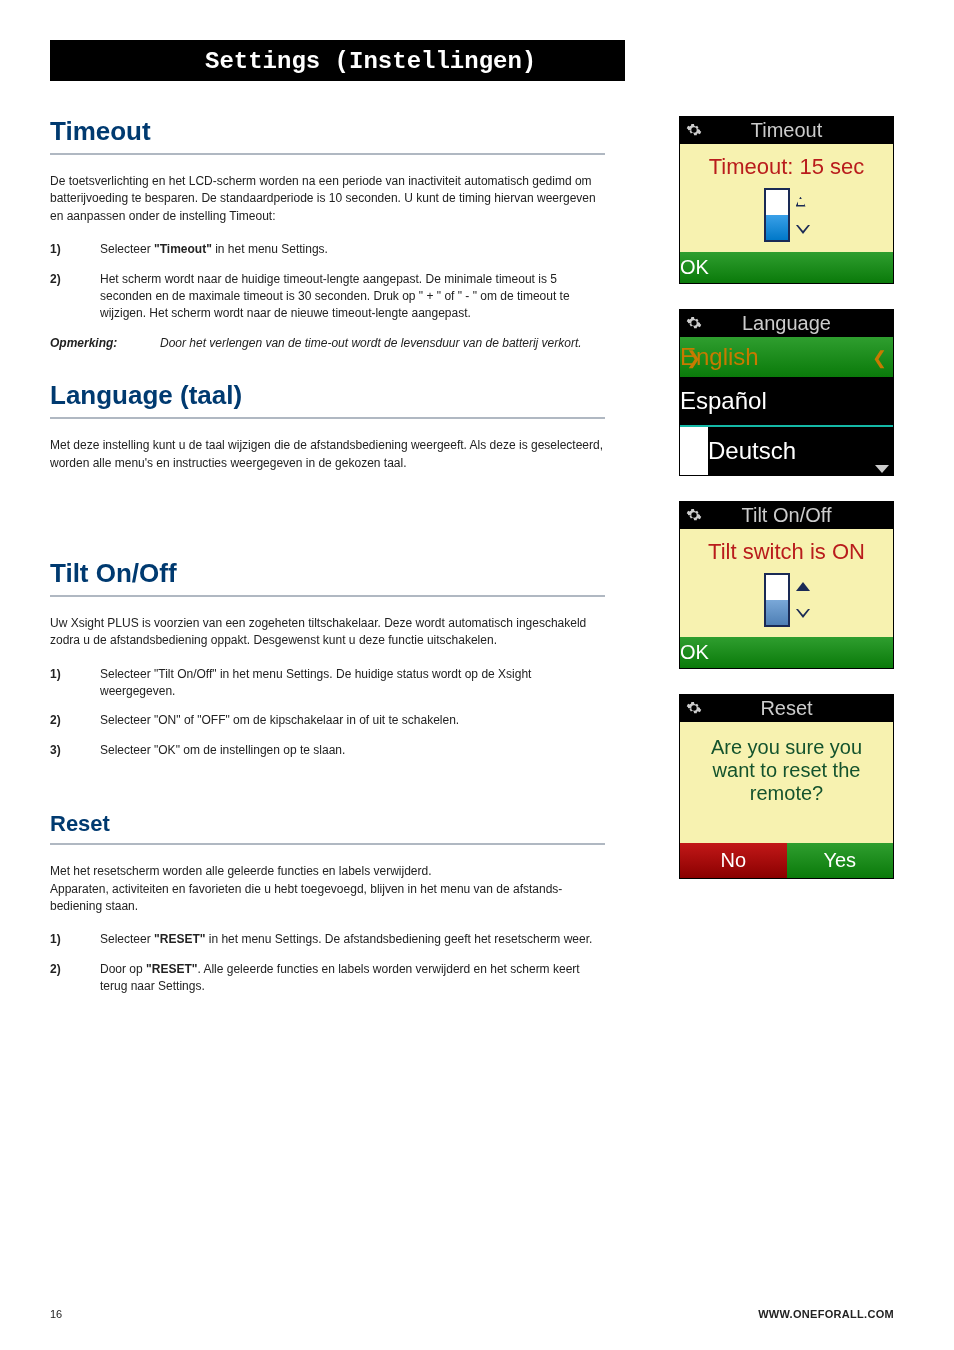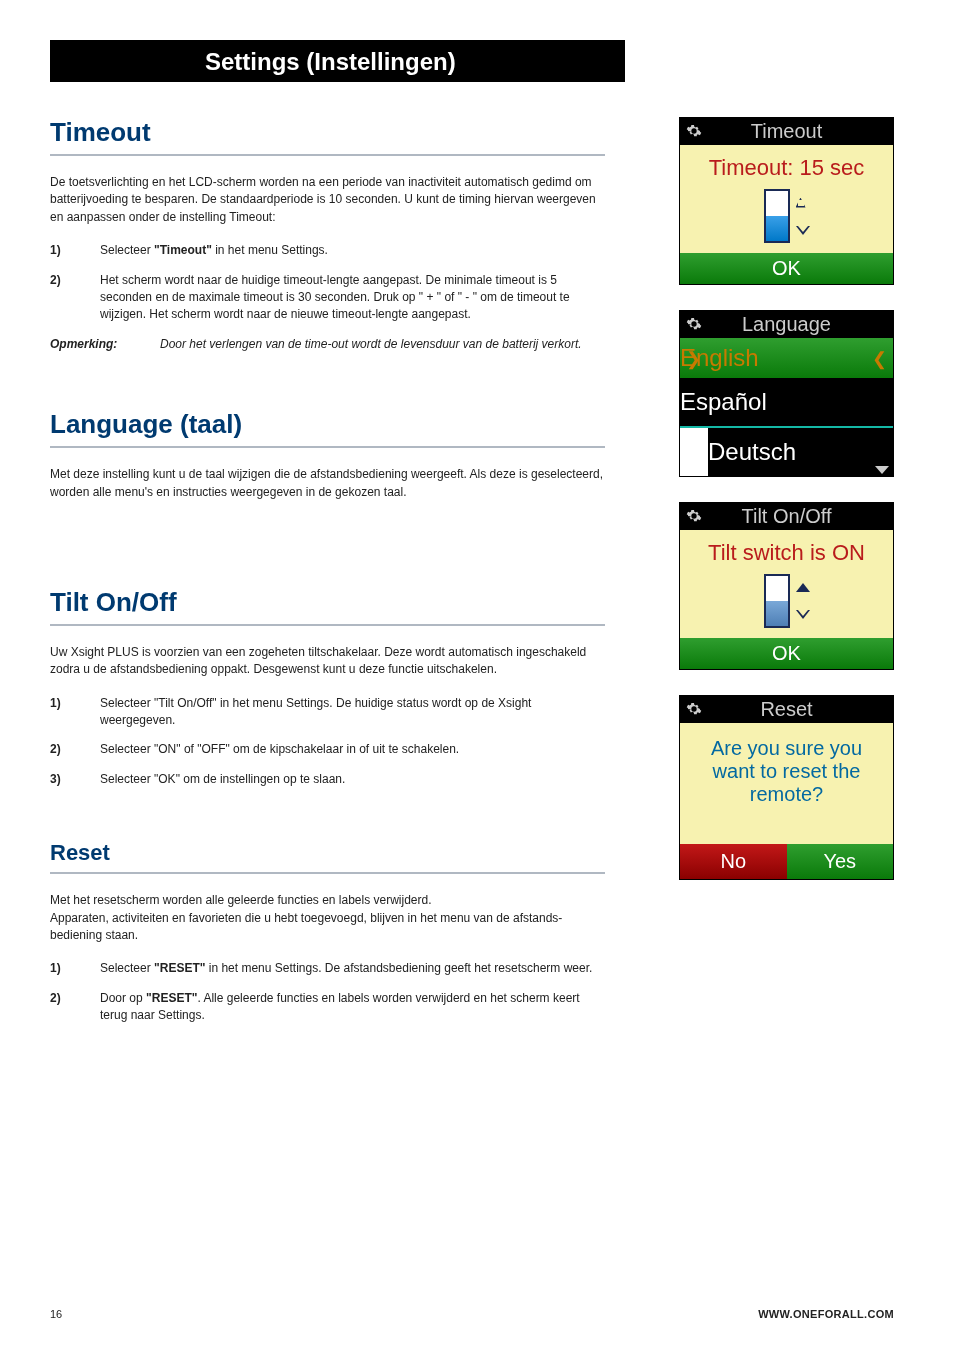--- a/index.html
+++ b/index.html
@@ -13,37 +13,38 @@
     padding: 40px 40px 30px 50px;
   }
   .header-bar {
     background: #000;
     color: #fff;
     font-size: 24px;
     font-weight: 600;
     padding: 8px 0 6px 155px;
     margin-bottom: 35px;
     width: 575px;
+    font-family: Liberation Mono, monospace;
   }
   .content-col { width: 555px; float: left; }
   .right-col { width: 215px; float: right; margin-right: 20px; }
   .section-title {
     color: #003a70;
     font-size: 26px;
     font-weight: 700;
     border-bottom: 2px solid #b0b8c2;
     padding-bottom: 6px;
     margin-bottom: 18px;
   }
   .section-title.sub { font-size: 22px; }
   .para { font-size: 12px; line-height: 1.45; margin-bottom: 16px; }
   .step { font-size: 12px; line-height: 1.45; margin-bottom: 12px; display: flex; }
   .step-num { font-weight: 700; width: 50px; flex-shrink: 0; }
   .step-txt { flex: 1; }
-  .note-row { font-size: 12px; line-height: 1.45; display: flex; margin-top: 4px; margin-bottom: 56px; }
+  .note-row { font-size: 12px; line-height: 1.45; display: flex; margin-top: 4px; margin-bottom: 28px; }
   .note-label { font-weight: 700; font-style: italic; width: 110px; flex-shrink: 0; }
   .note-txt { font-style: italic; flex: 1; }
   .gap { height: 40px; }
   .gap-sm { height: 30px; }
   .footer { position: absolute; bottom: 30px; left: 50px; right: 60px; font-size: 11px; }
   .footer-page { float: left; }
   .footer-url { float: right; font-weight: 700; letter-spacing: 0.3px; }
   
   .screen { width: 215px; border: 1px solid #000; margin-bottom: 25px; overflow: hidden; }
   .screen-titlebar {
@@ -55,29 +56,29 @@
   .screen-body { background: #f7f2b0; text-align: center; font-family: "Trebuchet MS", Arial, sans-serif; }
   .screen-body.bigtxt { color: #b91c1c; font-size: 22px; padding: 10px 0 4px; }
   .slider-wrap { display: flex; justify-content: center; align-items: center; gap: 6px; padding: 4px 0 10px; }
   .slider-box { width: 26px; height: 54px; border: 2px solid #1a2a55; background: #fff; position: relative; }
   .slider-fill { position: absolute; bottom: 0; left: 0; right: 0; height: 50%; background: linear-gradient(#3aa0e8,#0078c8); }
   .tilt-fill { height: 50%; background: linear-gradient(#7aa8d8,#4e7fb5); }
   .arrows { display: flex; flex-direction: column; gap: 18px; }
   .tri-up, .tri-down { width: 0; height: 0; border-left: 7px solid transparent; border-right: 7px solid transparent; }
   .tri-up { border-bottom: 9px solid #1a2a55; }
   .tri-down { border-top: 9px solid #1a2a55; }
-  .ok-bar { background: linear-gradient(#2f9e2f,#0a7a0a); color: #fff; font-size: 20px; padding: 4px 0; text-align: center; font-family: "Trebuchet MS", Arial, sans-serif; }
+  .ok-bar { background: linear-gradient(#2f9e2f,#0a7a0a); color: #fff; font-size: 20px; padding: 4px 0; font-family: "Trebuchet MS", Arial, sans-serif; }
   .lang-body { padding: 0; }
   .lang-sel { background: linear-gradient(#2f9e2f,#0a7a0a); color: #c77a00; font-size: 24px; padding: 6px 0; position: relative; font-weight: 500; }
   .lang-sel .arrow-l, .lang-sel .arrow-r { position: absolute; top: 10px; color: #c77a00; font-size: 18px; }
   .lang-sel .arrow-l { left: 6px; } .lang-sel .arrow-r { right: 6px; }
   .lang-item { background: #000; color: #fff; font-size: 24px; padding: 10px 0; border-bottom: 2px solid #14b8a6; }
   .lang-item:last-child { border-bottom: none; position: relative; margin-left: 28px; }
   .lang-more { position: absolute; right: 4px; bottom: 2px; width: 0; height: 0; border-left: 7px solid transparent; border-right: 7px solid transparent; border-top: 8px solid #ccc; }
-  .reset-body { color: #0369a1; font-size: 20px; padding: 14px 8px 38px; line-height: 1.15; }
+  .reset-body { color: #14532d; font-size: 20px; padding: 14px 8px 38px; line-height: 1.15; }
   .reset-btns { display: flex; }
   .reset-btn { flex: 1; color: #fff; font-size: 20px; text-align: center; padding: 6px 0; font-family: "Trebuchet MS", Arial, sans-serif; }
   .btn-no { background: linear-gradient(#c21818,#8a0000); }
   .btn-yes { background: linear-gradient(#2f9e2f,#0a7a0a); }
   strong { font-weight: 700; }
 </style>
 </head>
 <body>
 
 <div class="header-bar">Settings (Instellingen)</div>

